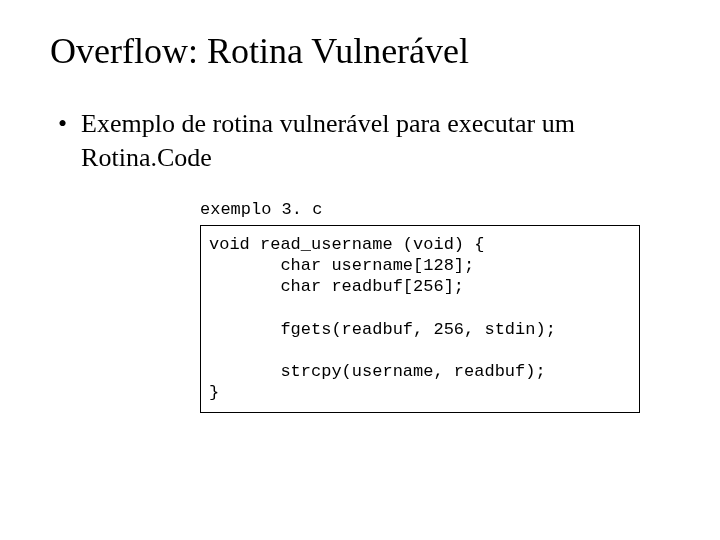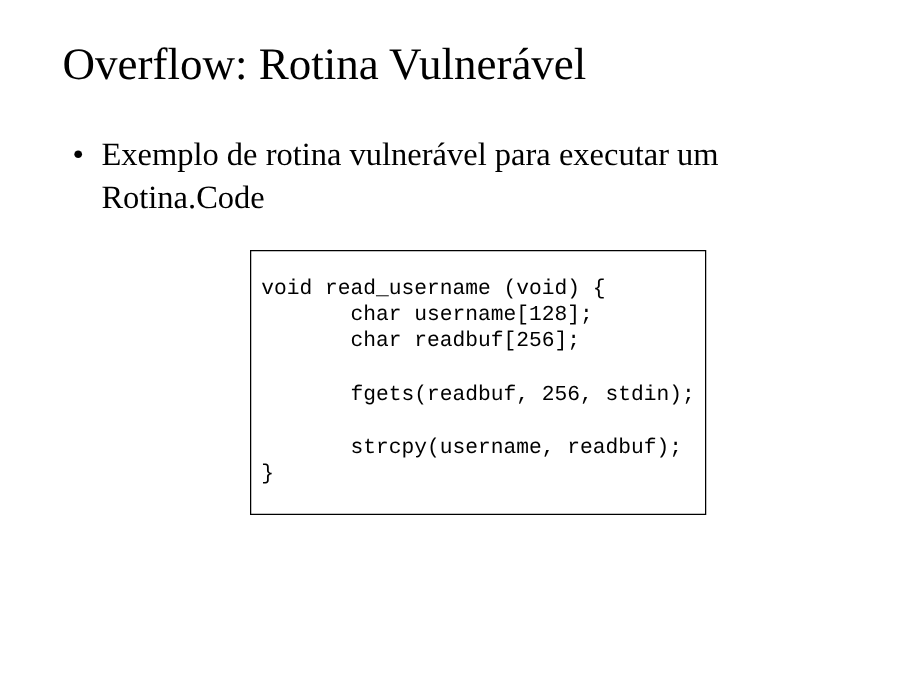--- a/index.html
+++ b/index.html
@@ -37,36 +37,37 @@
   .filename {
     font-family: "Courier New", Courier, monospace;
     font-size: 17px;
     margin-bottom: 6px;
   }
   .code-box {
     border: 1px solid #000;
     font-family: "Courier New", Courier, monospace;
     font-size: 17px;
     line-height: 1.25;
-    padding: 20px 8px;
+    padding: 8px 8px;
     white-space: pre;
-    width: 365px;
+    width: 440px;
   }
 </style>
 </head>
 <body>
 
 <h1 class="title">Overflow: Rotina Vulnerável</h1>
 
 <div class="bullet-row">
   <span class="bullet-dot">•</span>
   <span class="bullet-text">Exemplo de rotina vulnerável para executar um Rotina.Code</span>
 </div>
 
 <div class="code-area">
+  <div class="filename">exemplo 3. c</div>
   <div class="code-box">void read_username (void) {
        char username[128];
        char readbuf[256];
 
        fgets(readbuf, 256, stdin);
 
        strcpy(username, readbuf);
 }</div>
 </div>
 

